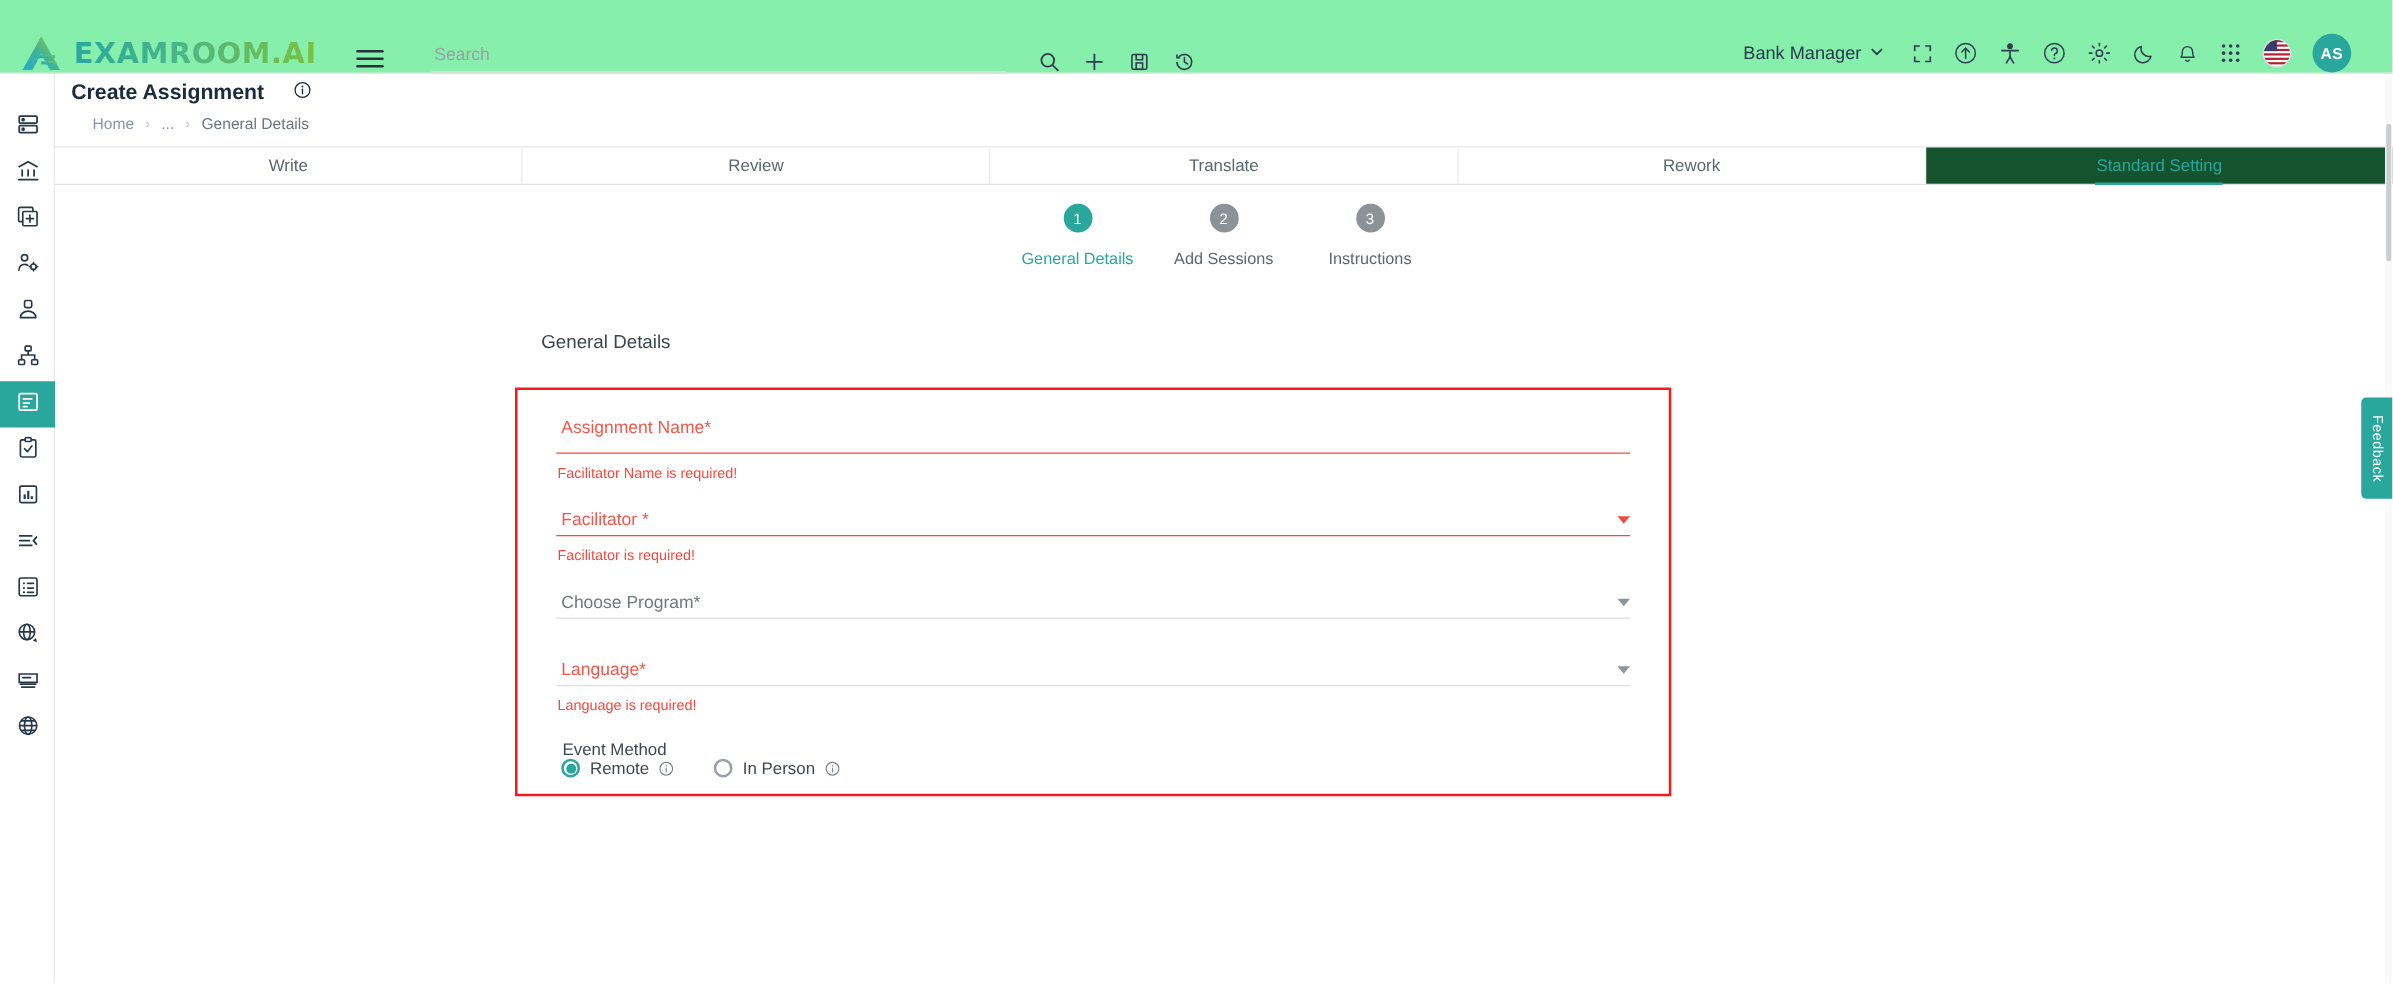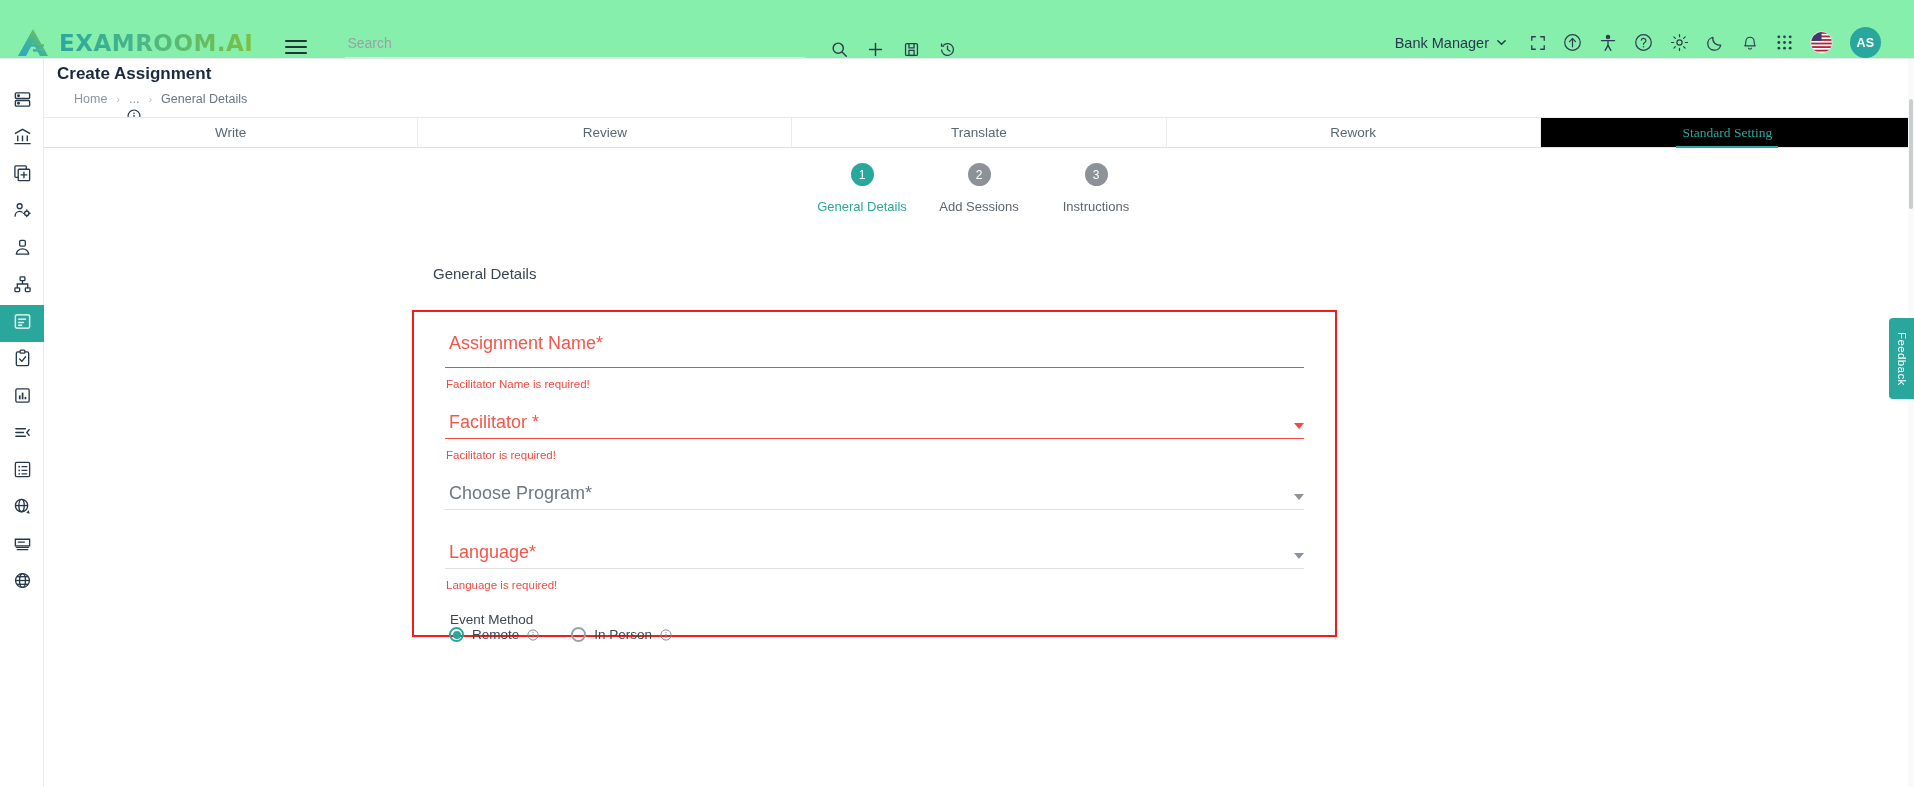--- a/index.html
+++ b/index.html
@@ -74,21 +74,21 @@
     width: 44px; height: 37px; display: flex; align-items: center; justify-content: center;
     color: #2b3a4b; cursor: pointer; margin-bottom: 0;
   }
   .side-item.active { background: #2aa79c; color: #ffffff; }
 
   
   .page-head { position: absolute; top: 47px; left: 44px; right: 0; height: 70px; background:#fff; }
   .page-title {
     position: absolute; left: 13px; top: 17px;
     font-size: 17px; font-weight: bold; color: #1b2a3d;
-    display: flex; align-items: center; gap: 24px; flex-direction: column;
+    display: flex; align-items: center; gap: 24px;
   }
   .crumbs {
     position: absolute; left: 30px; top: 45px;
     font-size: 12.5px; color: #8b96a3; display: flex; align-items: center; gap: 9px;
   }
   .crumbs .sep { color: #b7bfc9; font-size: 11px; }
   .crumbs .crumb { cursor: pointer; }
   .crumbs .crumb.last { color: #6b7684; }
 
   
@@ -97,21 +97,21 @@
     display: flex; border-top: 1px solid #e9e9e9; border-bottom: 1px solid #e1e1e1;
     background: #fff;
   }
   .tab {
     flex: 1; display: flex; align-items: center; justify-content: center;
     font-size: 13.5px; color: #5a6672; cursor: pointer;
     border-right: 1px solid #ececec; position: relative;
     height: 100%;
   }
   .tab:last-child { border-right: none; }
-  .tab.active { color: #2aa79c; background: #000000; font-family: Liberation Serif, serif; }
+  .tab.active { color: #2aa79c; background: #14532d; }
   .tab.active::after {
     content: ""; position: absolute; left: 50%; transform: translateX(-50%);
     bottom: -1px; width: 102px; height: 2px; background: #2aa79c;
   }
 
   
   .stepper {
     position: absolute; top: 163px; left: 44px; right: 0;
     display: flex; justify-content: center; align-items: flex-start;
   }
@@ -133,21 +133,21 @@
   .form-box {
     position: absolute; left: 412px; top: 310px;
     width: 925px; height: 327px;
     border: 2px solid #f61b1b;
     background: #fff;
     padding: 21px 31px 0 31px;
   }
   .field { position: relative; }
   .underline { height: 1px; background: #e0e0e0; width: 100%; }
   .underline.err { background: #f4493f; height: 1.2px; }
-  .lbl { font-size: 18px; padding-left: 4px; }
+  .lbl { font-size: 14px; padding-left: 4px; }
   .lbl.err { color: #f4564a; }
   .lbl.normal { color: #6f7780; }
   .errmsg { font-size: 11.5px; color: #f4493f; margin-top: 10px; padding-left: 1px; }
 
   .row-select {
     display: flex; align-items: flex-end; justify-content: space-between;
     padding-bottom: 5px;
   }
   .caret-red { width: 0; height: 0; border-left: 5px solid transparent; border-right: 5px solid transparent; border-top: 6px solid #f4493f; margin-bottom: 4px; }
   .caret-grey { width: 0; height: 0; border-left: 5px solid transparent; border-right: 5px solid transparent; border-top: 6px solid #8d949c; margin-bottom: 4px; }

